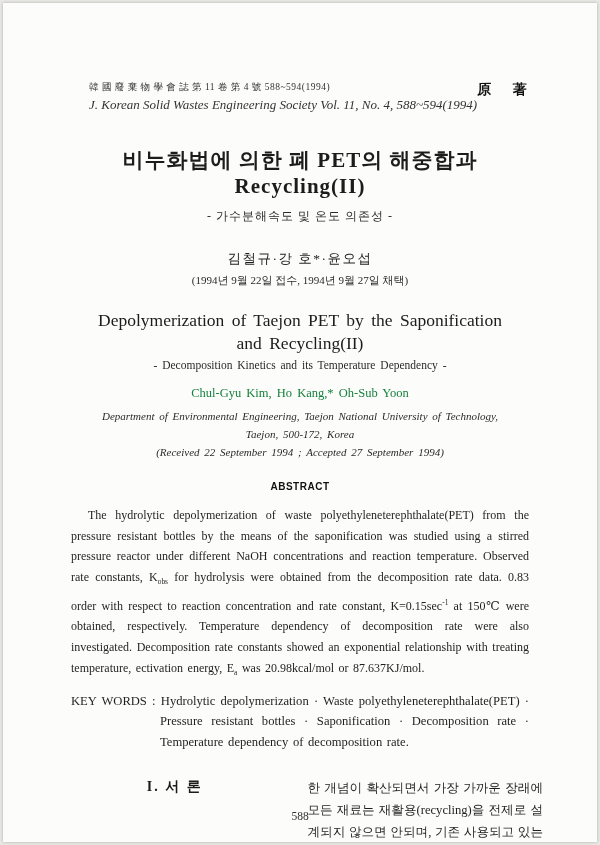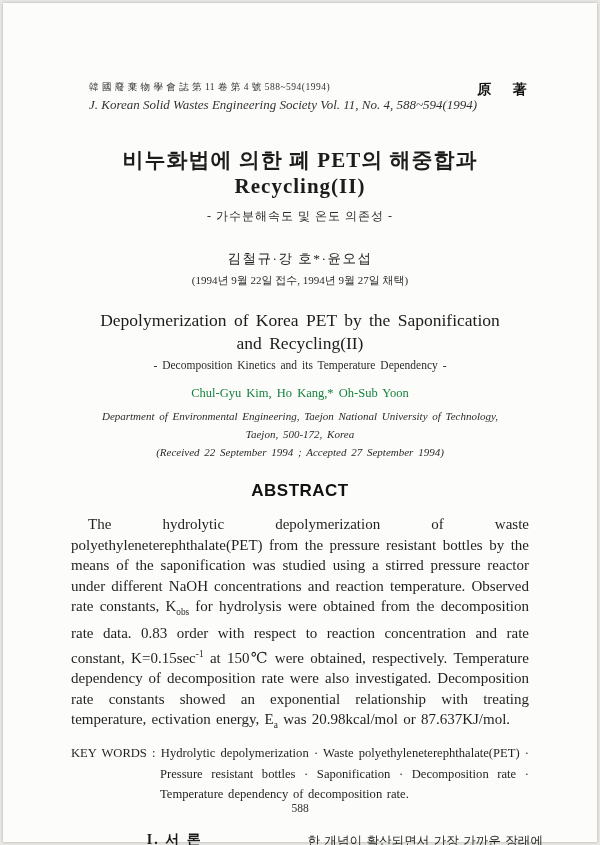--- a/index.html
+++ b/index.html
@@ -39,25 +39,25 @@
   .title-en { margin-top:21px; text-align:center; font-size:17.5px; line-height:23px; color:#1c1c1c; word-spacing:3px; }
   .subtitle-en { margin-top:4px; text-align:center; font-size:11.5px; color:#2a2a2a; word-spacing:2px; }
   .authors-en { margin-top:15px; text-align:center; font-size:12.5px; color:#15803d; word-spacing:2px; }
   .affil-en { margin-top:7px; text-align:center; font-size:11px; font-style:italic; line-height:17.5px; color:#2a2a2a; word-spacing:2px; }
   .received { text-align:center; font-size:11px; font-style:italic; margin-top:3px; color:#2a2a2a; word-spacing:2px; }
 
   
   .abstract-heading {
     margin-top:23px; text-align:center;
     font-family:"Liberation Sans","DejaVu Sans",sans-serif;
-    font-weight:bold; font-size:17px; letter-spacing:.5px; color:#111;
+    font-weight:bold; font-size:10px; letter-spacing:.5px; color:#111;
   }
   .abstract-body {
     margin:13px 14px 0 14px;
-    font-size:15px; line-height:20.6px;
+    font-size:12px; line-height:20.6px;
     text-align:justify; text-indent:17px; color:#1f1f1f;
     word-spacing:1.5px;
   }
   .sub { vertical-align:sub; font-size:.62em; }
   .sup { vertical-align:super; font-size:.62em; }
 
   .keywords {
     margin:7px 14px 0 14px;
     font-size:12.6px; line-height:20.6px;
     text-align:justify; color:#1f1f1f;
@@ -65,21 +65,21 @@
     word-spacing:1.5px;
   }
 
   
   .columns { display:flex; gap:15px; margin-top:26px; }
   .col { width:50%; }
   .section-heading { text-align:center; font-size:14px; font-weight:bold; letter-spacing:2px; color:#1a1a1a; margin-bottom:20px; }
   .col p { margin:0; font-size:12.6px; line-height:21.8px; text-align:justify; color:#1f1f1f; }
 
   .page-number {
-    position:absolute; bottom:28px; left:0; right:0;
+    position:absolute; bottom:20px; left:0; right:0;
     text-align:center; font-size:11.5px; color:#333;
   }
 </style>
 </head>
 <body>
 
 <div class="sheet">
   <div class="content">
 
     <div class="journal-header">
@@ -90,21 +90,21 @@
       <div class="article-type">原 著</div>
     </div>
 
     <div class="title-kr">비누화법에 의한 폐 PET의 해중합과 Recycling(II)</div>
     <div class="subtitle-kr">- 가수분해속도 및 온도 의존성 -</div>
 
     <div class="authors-kr">김철규·강  호*·윤오섭</div>
     <div class="dates-kr">(1994년 9월 22일 접수, 1994년 9월 27일 채택)</div>
 
     <div class="title-en">
-      <div>Depolymerization of Korea PET by the Saponification</div>
+      <div>Depolymerization of Taejon PET by the Saponification</div>
       <div>and Recycling(II)</div>
     </div>
     <div class="subtitle-en">- Decomposition Kinetics and its Temperature Dependency -</div>
 
     <div class="authors-en">Chul-Gyu Kim, Ho Kang,* Oh-Sub Yoon</div>
     <div class="affil-en">
       <div>Department of Environmental Engineering, Taejon National University of Technology,</div>
       <div>Taejon, 500-172, Korea</div>
     </div>
     <div class="received">(Received 22 September 1994 ; Accepted 27 September 1994)</div>

